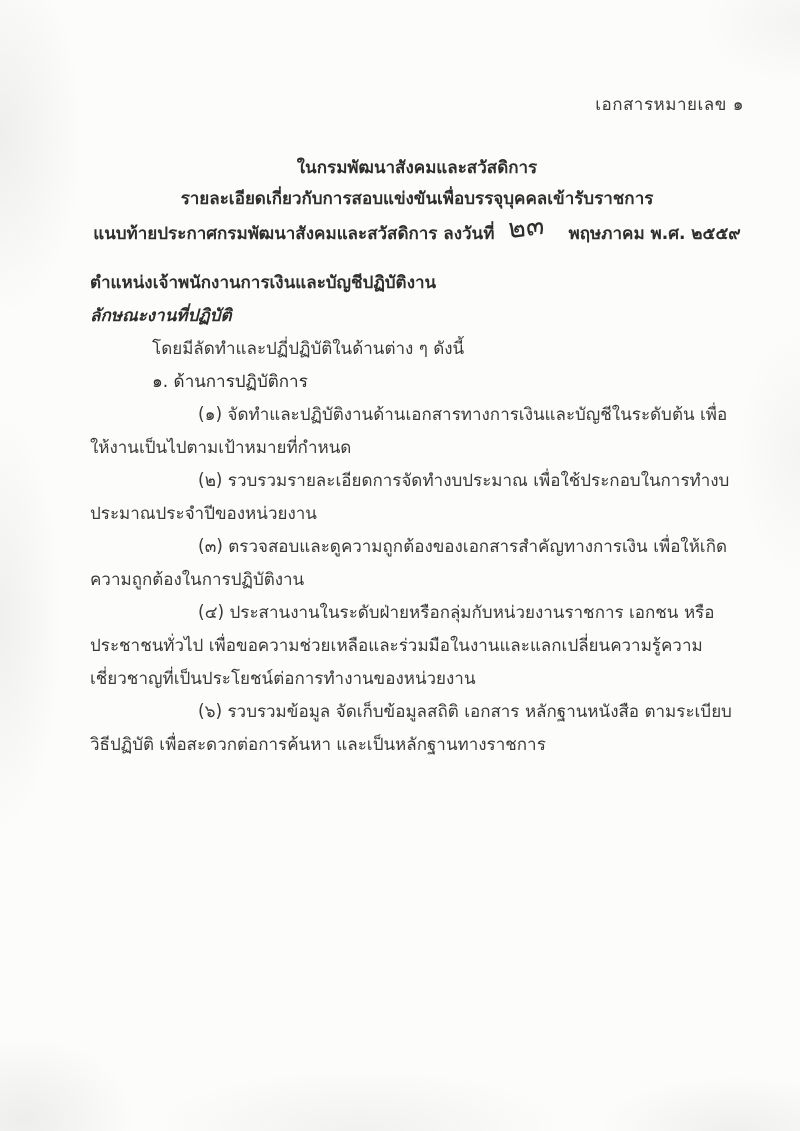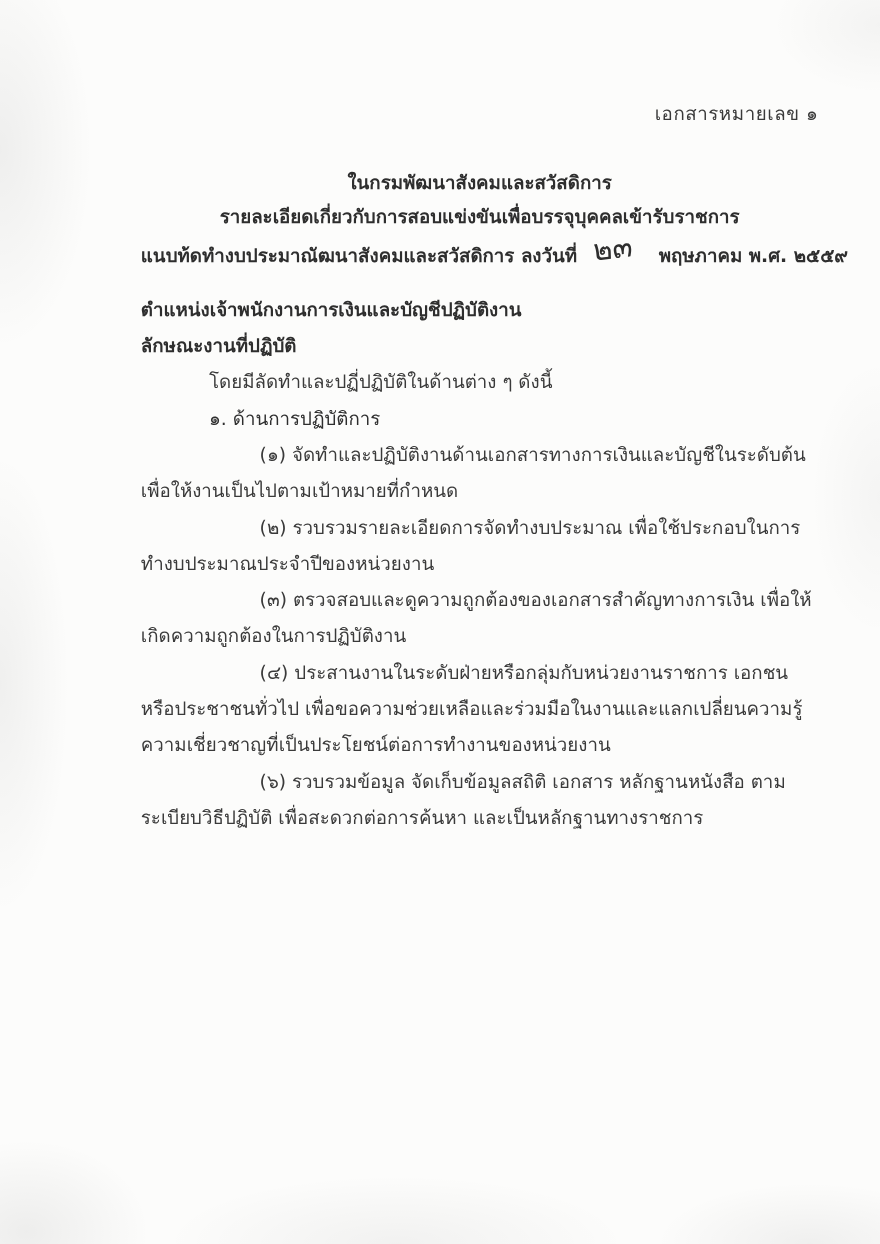--- a/index.html
+++ b/index.html
@@ -12,21 +12,20 @@
     width: 800px; height: 1131px;
     background: var(--paper);
     font-family: "DejaVu Sans", "Liberation Sans", sans-serif;
     color: var(--ink);
     overflow: hidden;
   }
   .page {
     position: relative;
     width: 800px; height: 1131px;
     padding-top: 92px;
-    padding-left: 38px;
   }
   
   .scan-artifacts {
     position: absolute; inset: 0; pointer-events: none;
     background:
       radial-gradient(120px 260px at 0% 12%, rgba(0,0,0,0.055), transparent 70%),
       radial-gradient(90px 300px at 0% 55%, rgba(0,0,0,0.05), transparent 70%),
       radial-gradient(160px 120px at 3% 99%, rgba(0,0,0,0.06), transparent 70%),
       radial-gradient(300px 90px at 45% 100%, rgba(0,0,0,0.045), transparent 70%),
       radial-gradient(200px 80px at 92% 100%, rgba(0,0,0,0.05), transparent 70%),
@@ -63,20 +62,21 @@
     top: -3px;
   }
   .position-title {
     margin-top: 17px;
     font-weight: bold;
     color: var(--ink-bold);
   }
   .section-header {
     font-weight: bold;
     color: var(--ink-bold);
+    font-style: italic;
   }
   p.para { text-indent: 62px; }
   p.para.item { text-indent: 108px; }
   .duty-header {
     font-weight: normal;
     color: var(--ink-bold);
     padding-left: 62px;
   }
   .footer-note {
     margin-top: 84px;
@@ -91,21 +91,21 @@
   <div class="scan-artifacts"></div>
 
   <div class="content">
 
     <div class="doc-number">เอกสารหมายเลข ๑</div>
 
     <div class="title-block">
       <div>ในกรมพัฒนาสังคมและสวัสดิการ</div>
       <div>รายละเอียดเกี่ยวกับการสอบแข่งขันเพื่อบรรจุบุคคลเข้ารับราชการ</div>
       <div class="subtitle-line">
-        <span>แนบท้ดทำงบประมาณัฒนาสังคมและสวัสดิการ ลงวันที่</span>
+        <span>แนบท้ายประกาศกรมพัฒนาสังคมและสวัสดิการ ลงวันที่</span>
         <span class="handwritten-day">๒๓</span>
         <span>พฤษภาคม พ.ศ. ๒๕๕๙</span>
       </div>
     </div>
 
     <div class="position-title">ตำแหน่งเจ้าพนักงานการเงินและบัญชีปฏิบัติงาน</div>
 
     <div class="section-header">ลักษณะงานที่ปฏิบัติ</div>
 
 

